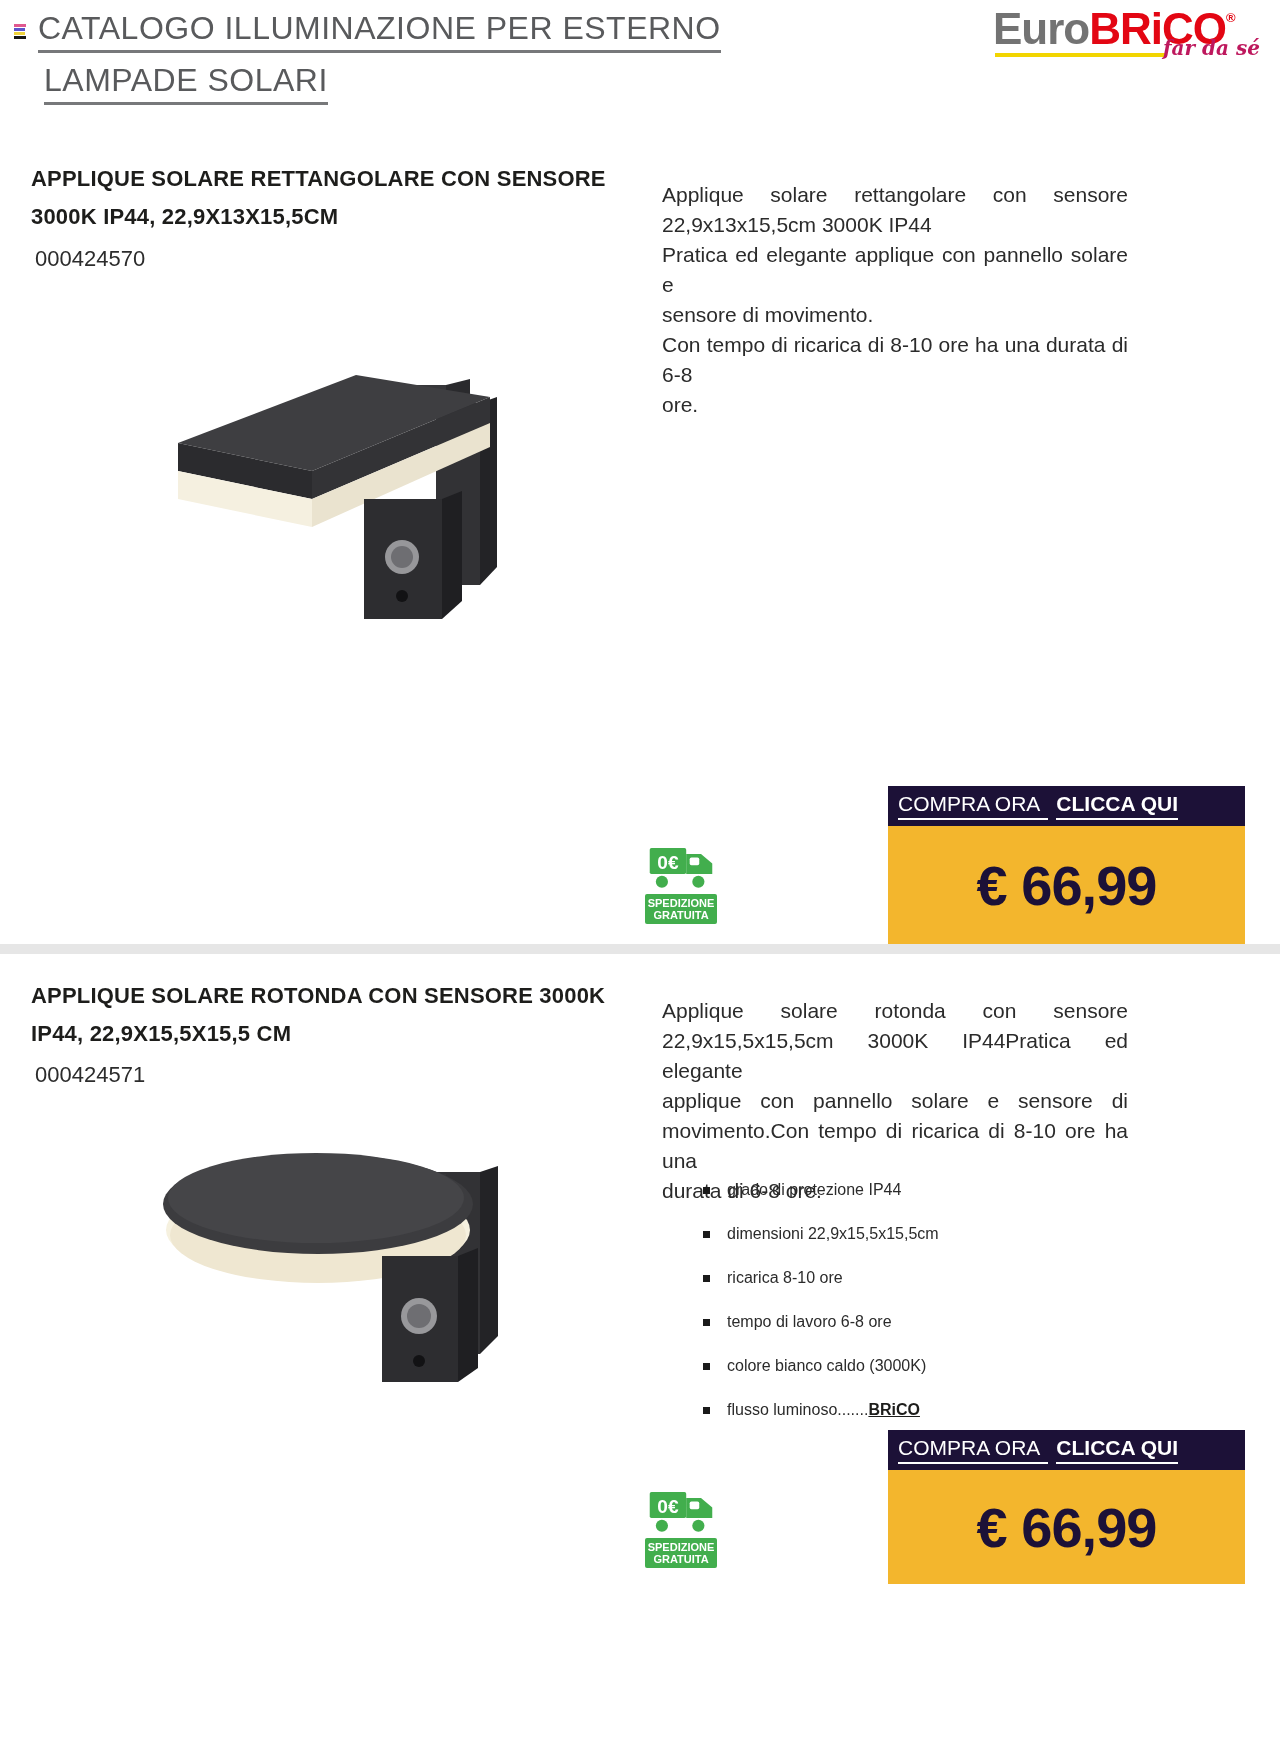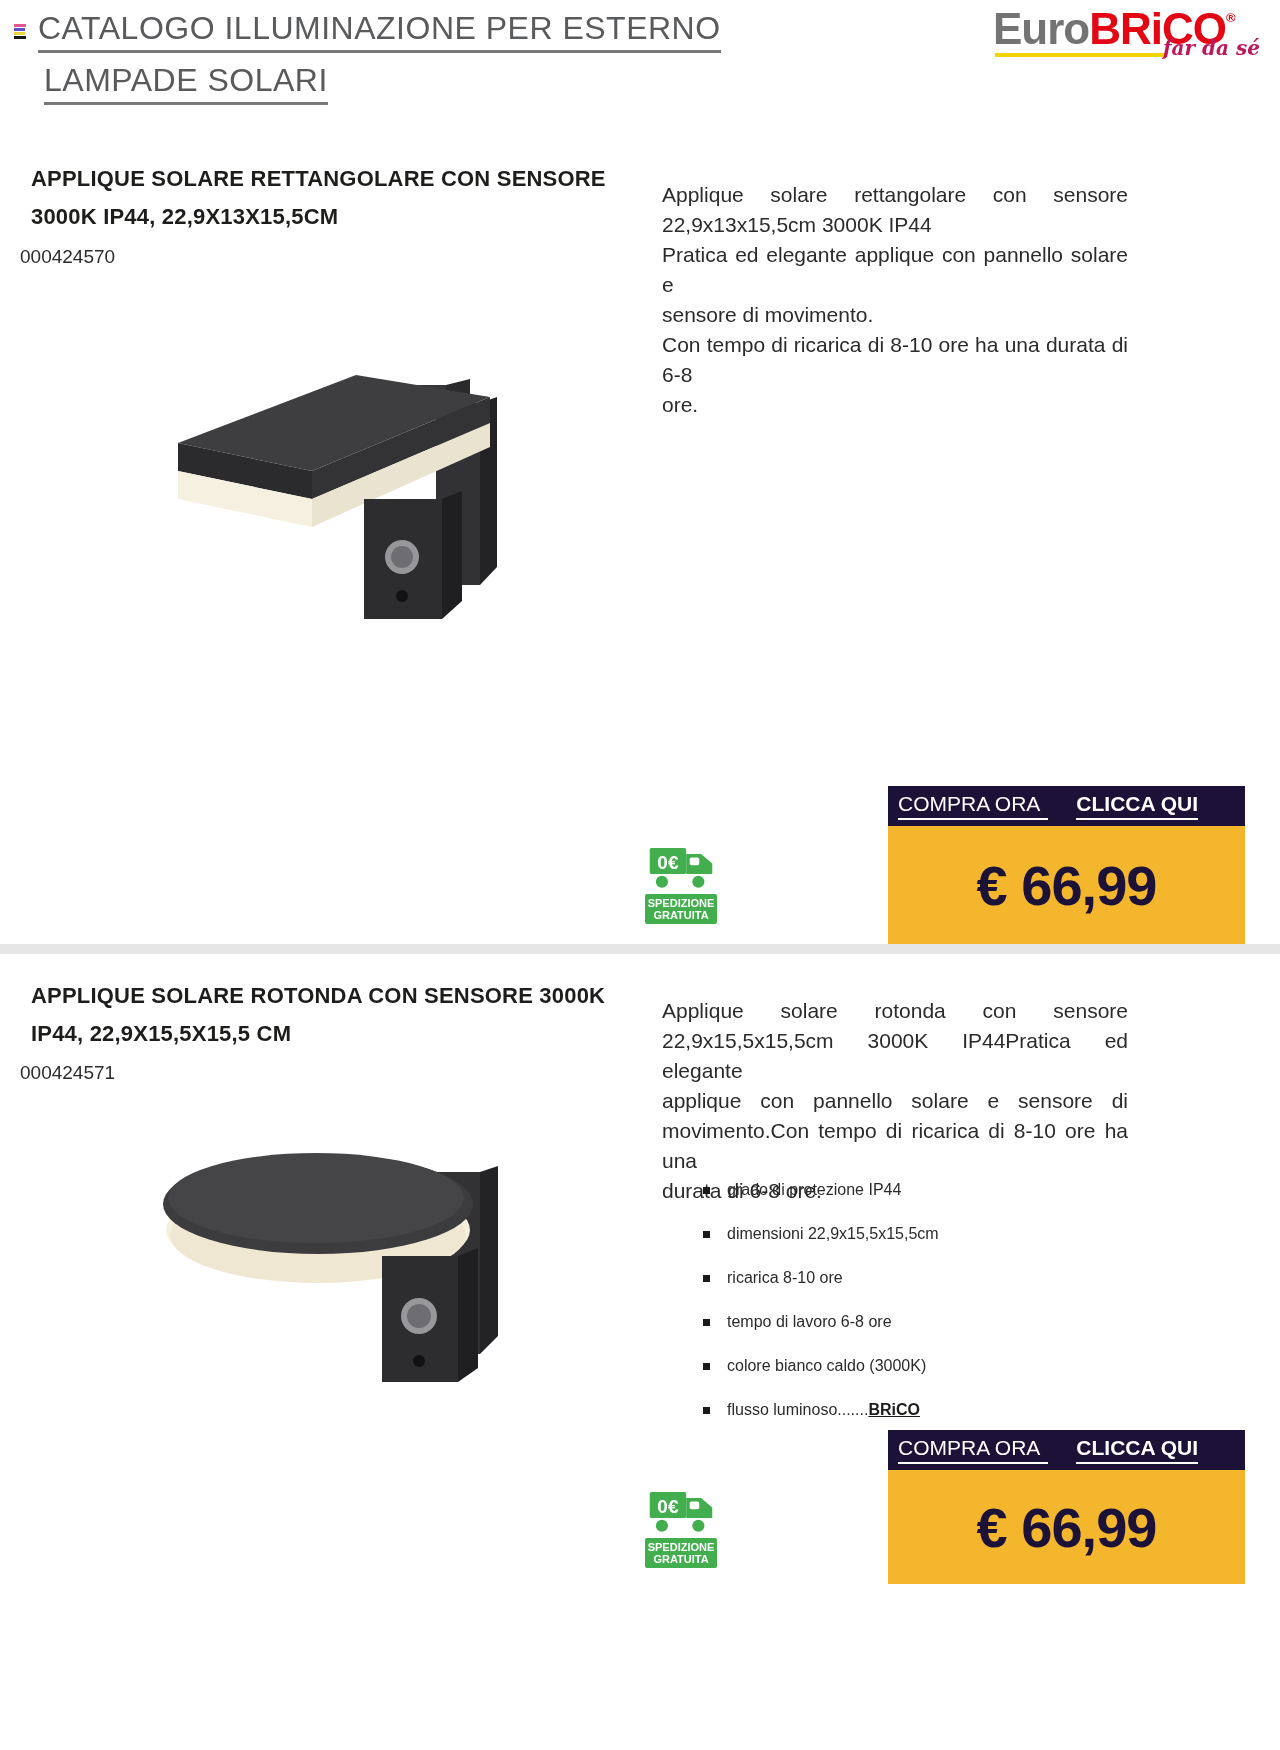--- a/index.html
+++ b/index.html
@@ -28,37 +28,37 @@
   
   #logo-text { left:993px; top:4px; font-size:44px; font-weight:bold; letter-spacing:-1px; white-space:nowrap; }
   .logo-euro { color:#737373; }
   .logo-brico { color:#e30613;margin-top:32px; }
   .logo-reg { color:#e30613; font-size:13px; vertical-align:22px; letter-spacing:0; }
   #logo-line { left:995px; top:53px; width:170px; height:4px; background:#f2d500; }
   #logo-tagline { left:1163px; top:36px; font-family:"DejaVu Serif", serif; font-style:italic; font-weight:bold; font-size:20px; color:#be185d; }
 
   
   .ptitle { left:31px; font-size:22px; font-weight:bold; color:#1d1d1b; letter-spacing:.2px; white-space:nowrap; }
-  .pcode  { left:20px; font-size:19px; color:#2c2c2c; }
+  .pcode  { left:35px; font-size:22px; color:#2c2c2c; }
 
   .desc { left:662px; width:466px; font-size:21px; color:#2b2b2b; }
   .desc .dline { line-height:30px; text-align:left; }
   .desc .stretch { text-align:justify; text-align-last:justify; }
 
   
   .bullets { left:703px; width:430px; }
   .bullet-row { height:44px; display:flex; align-items:center; }
   .bullet-marker { width:7px; height:7px; background:#1a1a1a; margin-right:17px; flex:none; }
   .bullet-text { font-size:16px; color:#2b2b2b; white-space:nowrap; }
   .bullet-more { font-weight:bold; text-decoration:underline; color:#1d1d1b; cursor:pointer; }
 
   
   .buy-bar {
     width:357px; height:40px; background:#1c1137; color:#ffffff;
-    display:flex; align-items:center; padding-left:10px; cursor:pointer; white-space:nowrap;gap:20px;
+    display:flex; align-items:center; padding-left:10px; cursor:pointer; white-space:nowrap;
   }
   .buy-primary { font-size:21px; font-weight:normal; border-bottom:2px solid #fff; padding-bottom:2px; padding-right:8px; }
   .buy-secondary { font-size:21px; font-weight:bold; border-bottom:2px solid #fff; padding-bottom:2px; margin-left:8px; }
   .price-box {
     width:357px; background:#f3b62d; color:#1c1137;
     display:flex; align-items:center; justify-content:center;
     font-size:56px; font-weight:bold; letter-spacing:-1px;
   }
   #price1 { height:118px; }
   #price2 { height:114px; }

